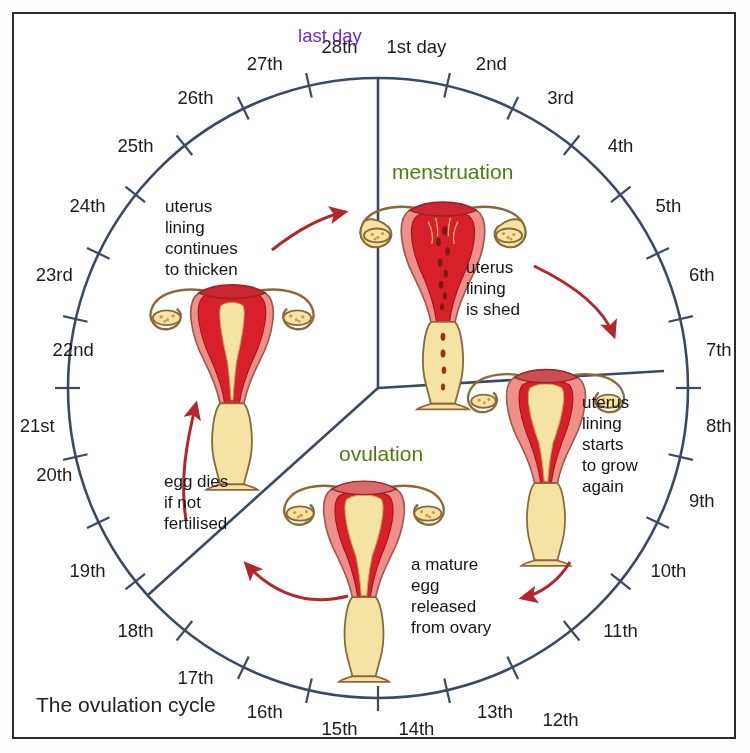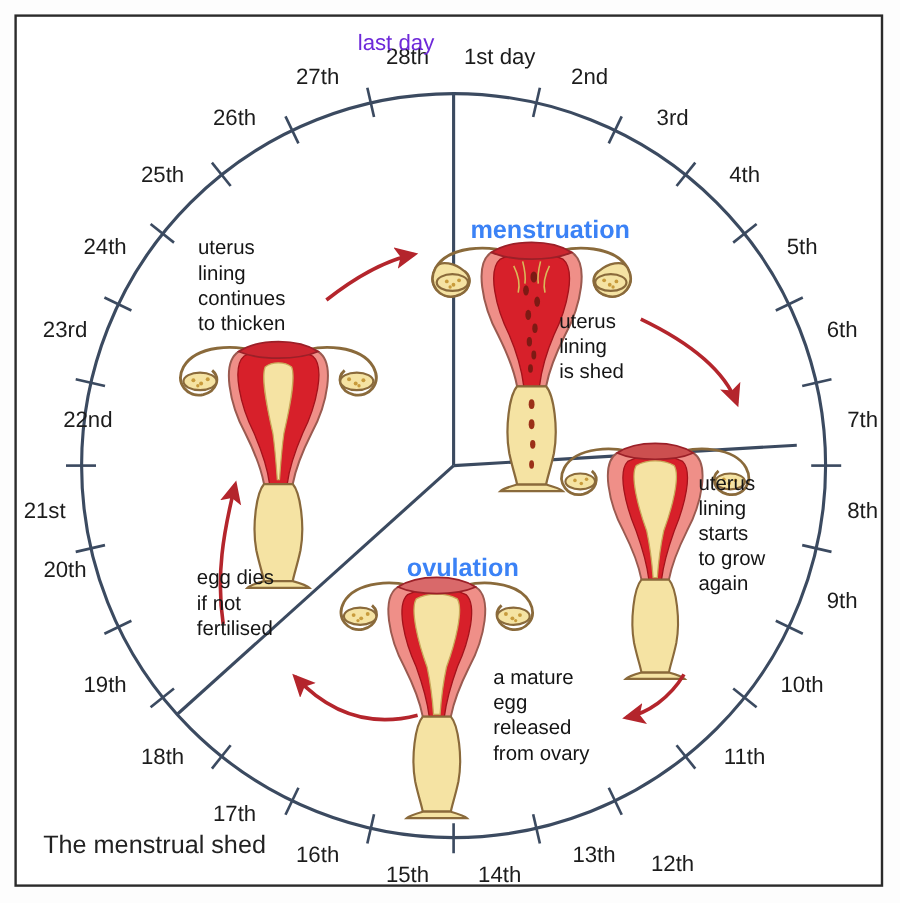--- a/index.html
+++ b/index.html
@@ -34,26 +34,25 @@
   .daylbl {
     position: absolute;
     color: #1c1c1c;
     font-size: 18.5px;
     white-space: nowrap;
     font-family: "Liberation Sans", sans-serif;
     transform: translate(-50%, -50%);
   }
   .phase {
     position: absolute;
-    font-weight: bold;
+    font-weight: normal;
     font-size: 21px;
-    color: #3b82f6;
+    color: #4d7c0f;
     white-space: nowrap;
     font-family: "Liberation Sans", sans-serif;
-    margin-top: 20px;
   }
   .note {
     position: absolute;
     font-size: 17px;
     line-height: 21px;
     color: #151515;
     white-space: pre;
     font-family: "Liberation Sans", sans-serif;
   }
   .caption {
@@ -305,14 +304,14 @@
 released
 from ovary</div>
   <div class="note" style="left:164px; top:471px;">egg dies
 if not
 fertilised</div>
   <div class="note" style="left:165px; top:196px;">uterus
 lining
 continues
 to thicken</div>
 
-  <div class="caption" style="left:36px; top:693px;">The menstrual shed</div>
+  <div class="caption" style="left:36px; top:693px;">The ovulation cycle</div>
 </div>
 
 </body></html>

